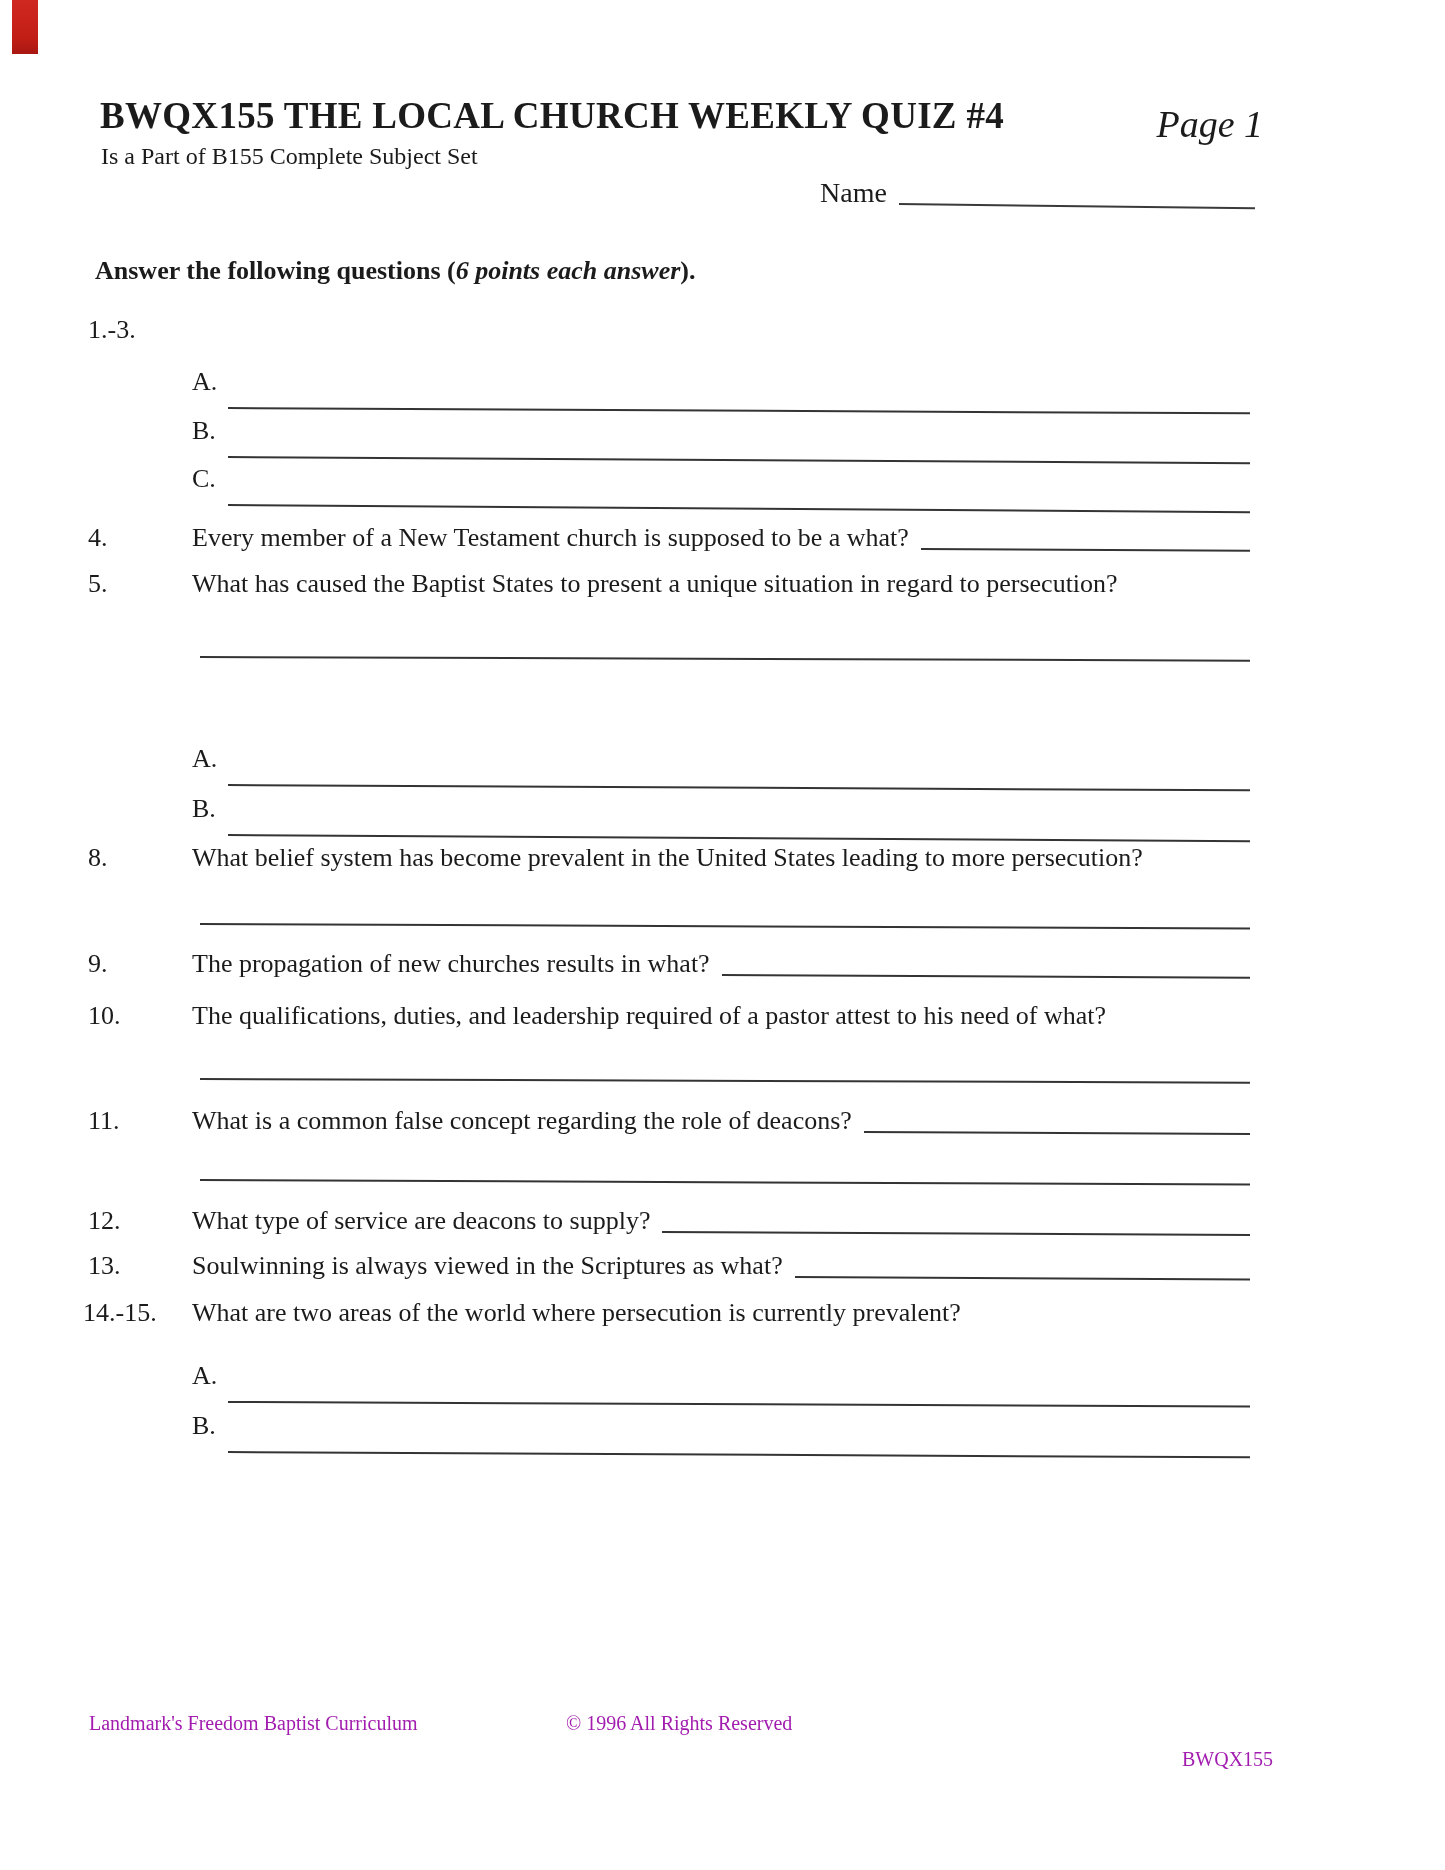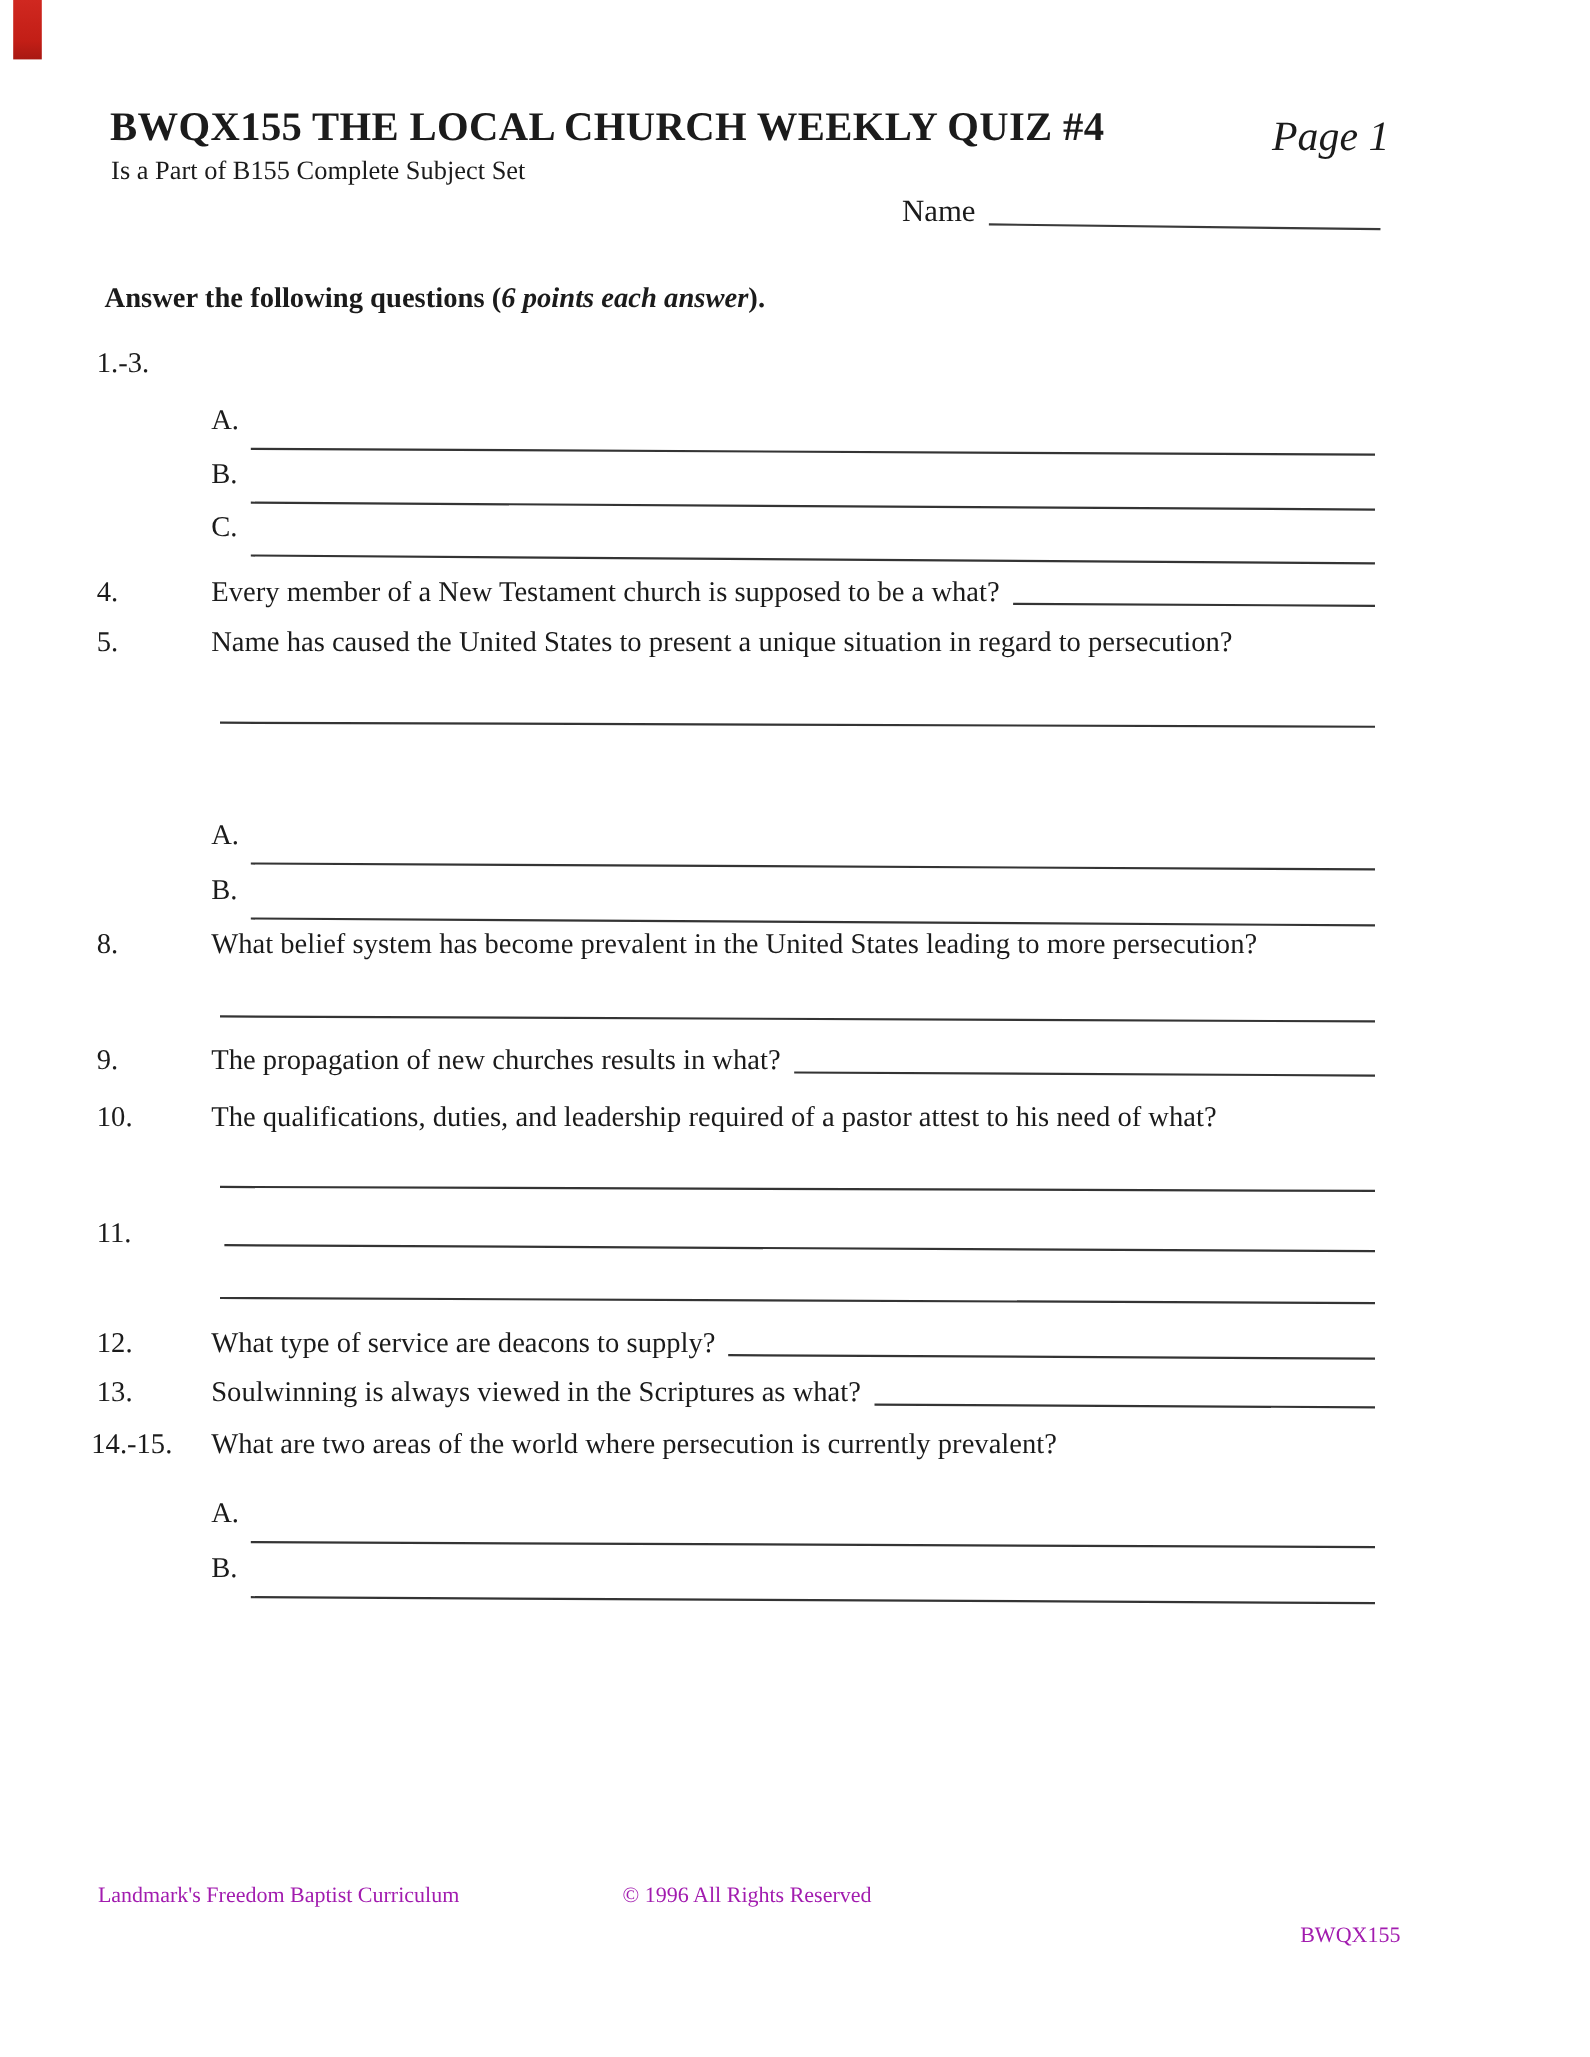--- a/index.html
+++ b/index.html
@@ -108,21 +108,21 @@
   <div class="u-line r40" style="top:504px;"></div>
 
   <div class="q-row" style="top:522px;">
     <span class="q-num">4.</span>
     <span class="q-text">Every member of a New Testament church is supposed to be a what?</span>
     <span class="fill-line"></span>
   </div>
 
   <div class="q-row" style="top:568px;">
     <span class="q-num">5.</span>
-    <span class="q-text">Name has caused the United States to present a unique situation in regard to persecution?</span>
+    <span class="q-text">What has caused the Baptist States to present a unique situation in regard to persecution?</span>
   </div>
   <div class="f-line r20" style="top:656px;"></div>
 
   <span class="letter" style="top:743px;">A.</span>
   <div class="u-line r30" style="top:784px;"></div>
   <span class="letter" style="top:793px;">B.</span>
   <div class="u-line r35" style="top:834px;"></div>
 
   <div class="q-row" style="top:842px;">
     <span class="q-num">8.</span>
@@ -137,20 +137,21 @@
   </div>
 
   <div class="q-row" style="top:1000px;">
     <span class="q-num">10.</span>
     <span class="q-text">The qualifications, duties, and leadership required of a pastor attest to his need of what?</span>
   </div>
   <div class="f-line r20" style="top:1078px;"></div>
 
   <div class="q-row" style="top:1105px;">
     <span class="q-num">11.</span>
+    <span class="q-text">What is a common false concept regarding the role of deacons?</span>
     <span class="fill-line"></span>
   </div>
   <div class="f-line r25" style="top:1179px;"></div>
 
   <div class="q-row" style="top:1205px;">
     <span class="q-num">12.</span>
     <span class="q-text">What type of service are deacons to supply?</span>
     <span class="fill-line"></span>
   </div>
 

